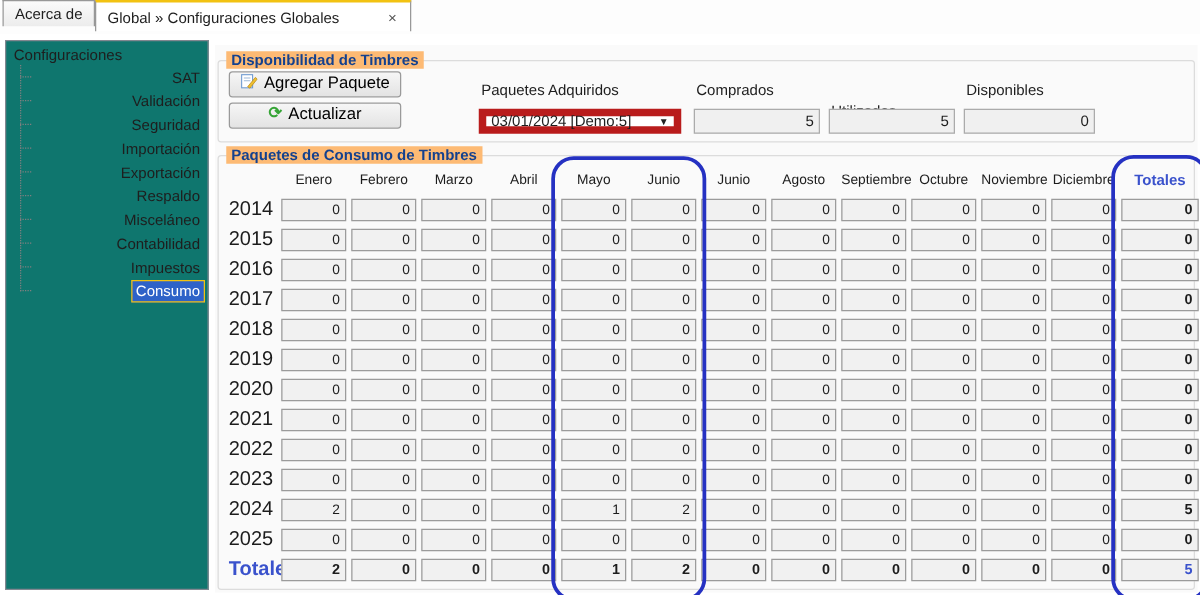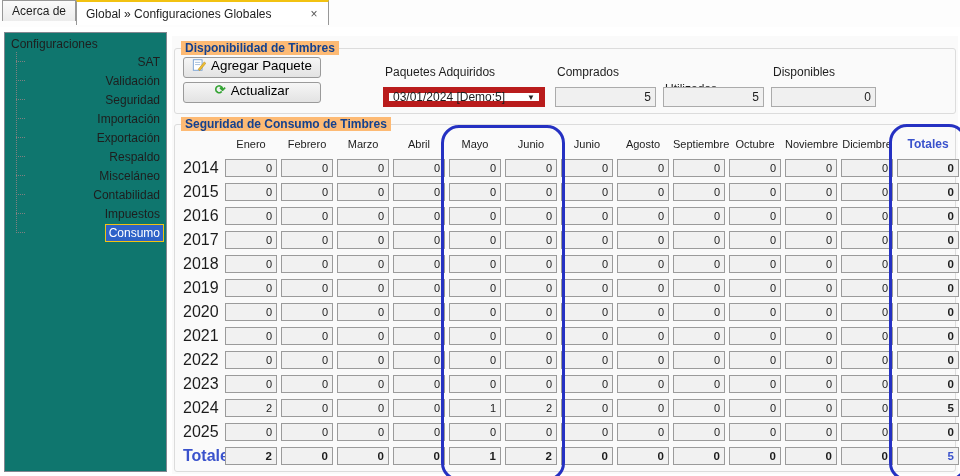--- a/index.html
+++ b/index.html
@@ -157,21 +157,21 @@
       <div class="ro-field" style="left:380px; width:101px;">5</div>
 
       <span class="field-label" style="left:490px;margin-top:17px;">Utilizados</span>
       <div class="ro-field" style="left:488px; width:101px;">5</div>
 
       <span class="field-label" style="left:598px;">Disponibles</span>
       <div class="ro-field" style="left:596px; width:105px;">0</div>
     </div>
 
     <div class="group group-history">
-      <span class="group-title">Seguridad de Consumo de Timbres</span>
+      <span class="group-title">Paquetes de Consumo de Timbres</span>
       <div class="history-grid">
           <div class="col-head"></div>
           <div class="col-head">Enero</div>
           <div class="col-head">Febrero</div>
           <div class="col-head">Marzo</div>
           <div class="col-head">Abril</div>
           <div class="col-head">Mayo</div>
           <div class="col-head">Junio</div>
           <div class="col-head">Junio</div>
           <div class="col-head">Agosto</div>

